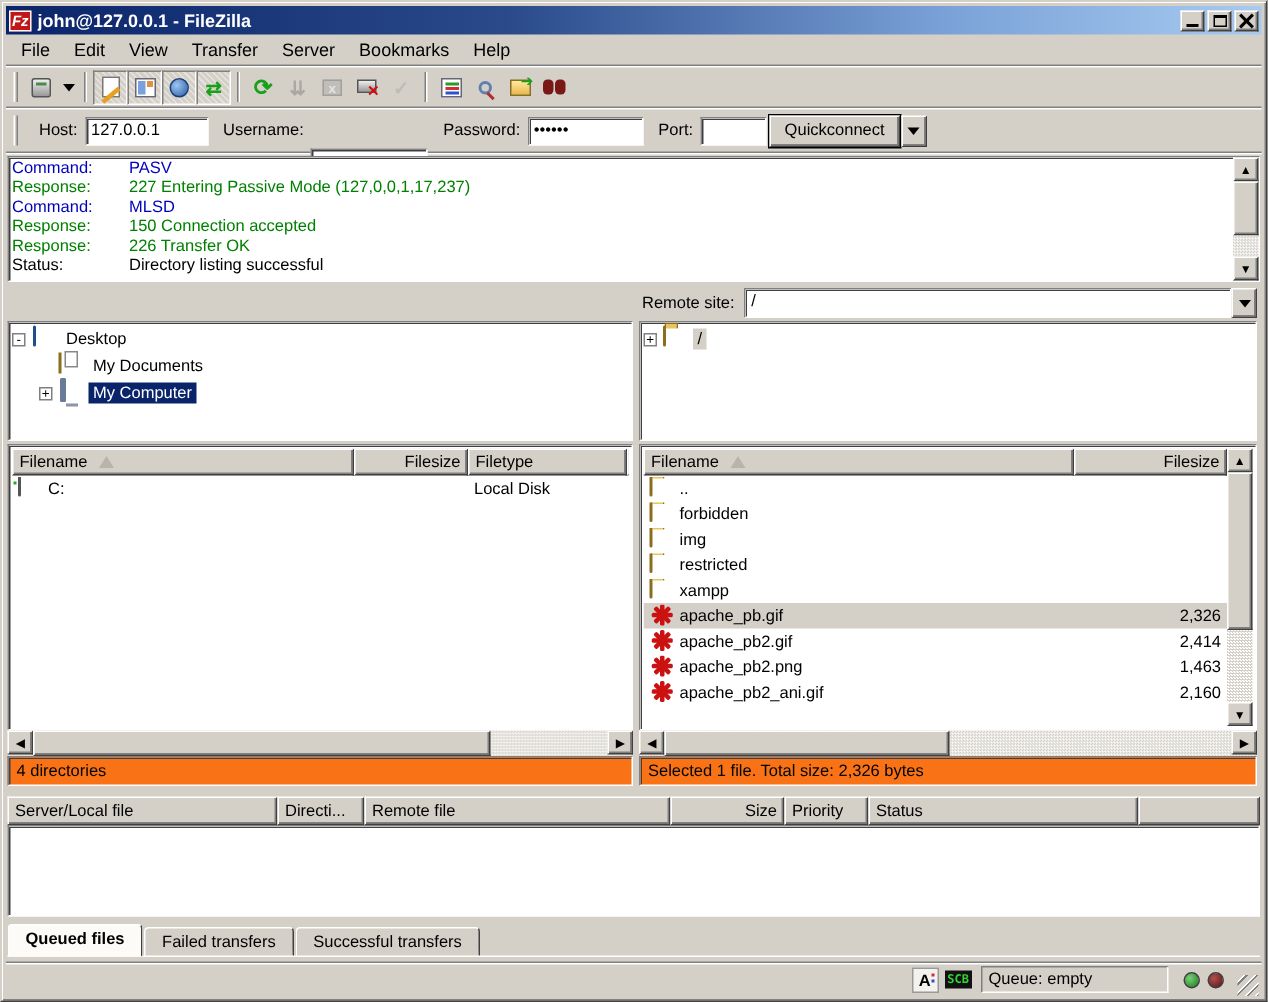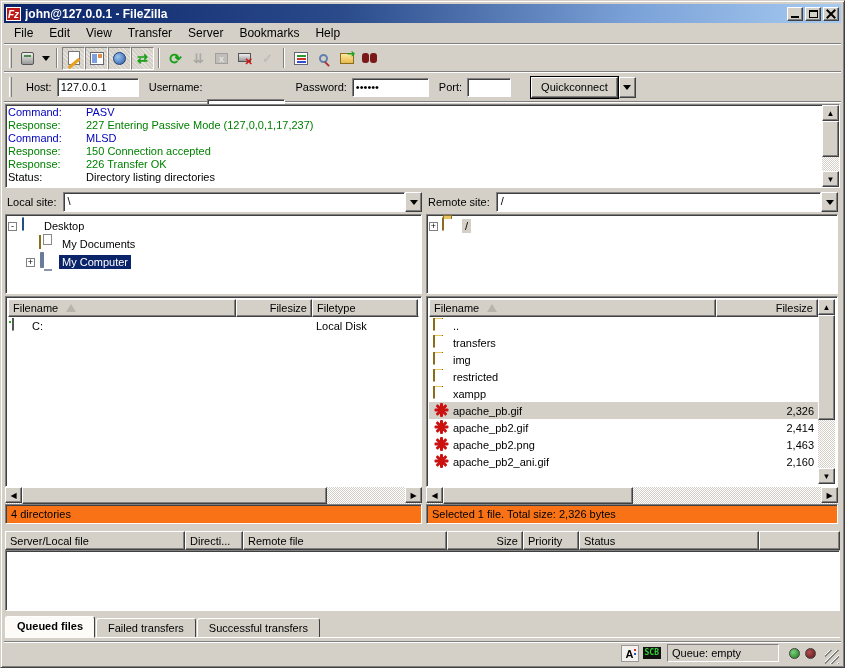--- a/index.html
+++ b/index.html
@@ -243,21 +243,21 @@
   
   .statusbar { position: absolute; left: 3px; right: 3px; bottom: 3px; height: 23px;
     display: flex; align-items: center; justify-content: flex-end; padding: 0 2px;
     border-top: 1px solid #808080; box-shadow: 0 1px 0 #fff inset; }
   .sb-ascii { width: 18px; height: 17px; background: #f4f2ee; border: 1px solid #999;
     font-weight: bold; text-align: center; line-height: 16px; margin-right: 4px; position: relative; }
   .sb-ascii::after { content:""; position:absolute; right:2px; top:3px; width:2px; height:2px;
     background:#d03030; box-shadow: 0 4px 0 #3050d0; }
   .sb-badge { height: 12px; background: #111; color: #35d035; font: bold 8px "DejaVu Sans Mono", monospace;
     line-height: 12px; padding: 0 2px; margin-right: 6px; letter-spacing: 0; }
-  .sb-queuebox { width: 112px; height: 18px; padding: 2px 4px; background: #d4d0c8;
+  .sb-queuebox { width: 125px; height: 18px; padding: 2px 4px; background: #d4d0c8;
     border-top: 1px solid #808080; border-left: 1px solid #808080;
     border-right: 1px solid #fff; border-bottom: 1px solid #fff; margin-right: 10px; }
   .led { width: 11px; height: 11px; border-radius: 50%; margin-right: 5px;
     border: 1px solid #404040; }
   .led-green { background: radial-gradient(circle at 35% 35%, #7ad07a, #1a7a1a); }
   .led-red { background: radial-gradient(circle at 35% 35%, #b05050, #5a1414); }
   .grip {
     width: 14px; height: 14px; align-self: flex-end; margin-left: 4px;
     background: repeating-linear-gradient(135deg, transparent 0 3px, #fff 3px 4px, #808080 4px 5px);
   }
@@ -374,21 +374,21 @@
   <div class="qcbar">
     <span class="grip-v"></span>
     <span class="qc-label">Host:</span>
     <input class="field" style="width: 82px;" value="127.0.0.1">
     <span class="qc-label">Username:</span>
     <input class="field" style="width: 78px; margin-top: 43px;" value="john">
     <span class="qc-label">Password:</span>
     <input class="field" style="width: 77px;" value="••••••">
     <span class="qc-label">Port:</span>
     <input class="field" style="width: 44px;" value="">
-    <button class="btn" style="margin-left:20px">Quickconnect</button>
+    <button class="btn" style="margin-left:2px">Quickconnect</button>
     <span class="dd-btn raised">
         <span class="drop-arrow-sm"></span>
       </span>
   </div>
 
   <div class="logbox sunken">
     <div class="log-line lt-command">
         <span class="log-label">Command:</span>
         <span>PASV</span>
       </div>
@@ -403,40 +403,31 @@
     <div class="log-line lt-response">
         <span class="log-label">Response:</span>
         <span>150 Connection accepted</span>
       </div>
     <div class="log-line lt-response">
         <span class="log-label">Response:</span>
         <span>226 Transfer OK</span>
       </div>
     <div class="log-line lt-status">
         <span class="log-label">Status:</span>
-        <span>Directory listing directories</span>
+        <span>Directory listing successful</span>
       </div>
     <div class="log-scroll">
       <span class="sb-btn raised">▲</span>
       <span class="sb-thumb-v raised" style="height:36px"></span>
       <span class="sb-track-v"></span>
       <span class="sb-btn raised">▼</span>
     </div>
   </div>
 
   <div class="pane pane-left">
-    <div class="site-row">
-      <span class="site-label">Local site:</span>
-      <span class="combo">
-        <span class="combo-field">\</span>
-        <span class="combo-btn raised">
-            <span class="drop-arrow-sm"></span>
-          </span>
-      </span>
-    </div>
     <div class="tree-box sunken">
       <div class="tree-row">
         <span class="expander">-</span>
         <span class="icon16"><span class="desk-ic"></span></span>
         <span class="tree-label">Desktop</span>
       </div>
       <div class="tree-row">
         <span class="indent"></span>
         <span class="exp-spacer"></span>
         <span class="icon16"><span class="mydocs-ic"></span></span>
@@ -522,21 +513,21 @@
               <span class="icon16"><span class="folder-ic"></span></span>
               <span>..</span>
             </span>
           <span class="fcell right" style="flex:1">
               <span></span>
             </span>
         </div>
         <div class="frow">
           <span class="fcell" style="width:287px">
               <span class="icon16"><span class="folder-ic"></span></span>
-              <span>transfers</span>
+              <span>forbidden</span>
             </span>
           <span class="fcell right" style="flex:1">
               <span></span>
             </span>
         </div>
         <div class="frow">
           <span class="fcell" style="width:287px">
               <span class="icon16"><span class="folder-ic"></span></span>
               <span>img</span>
             </span>

